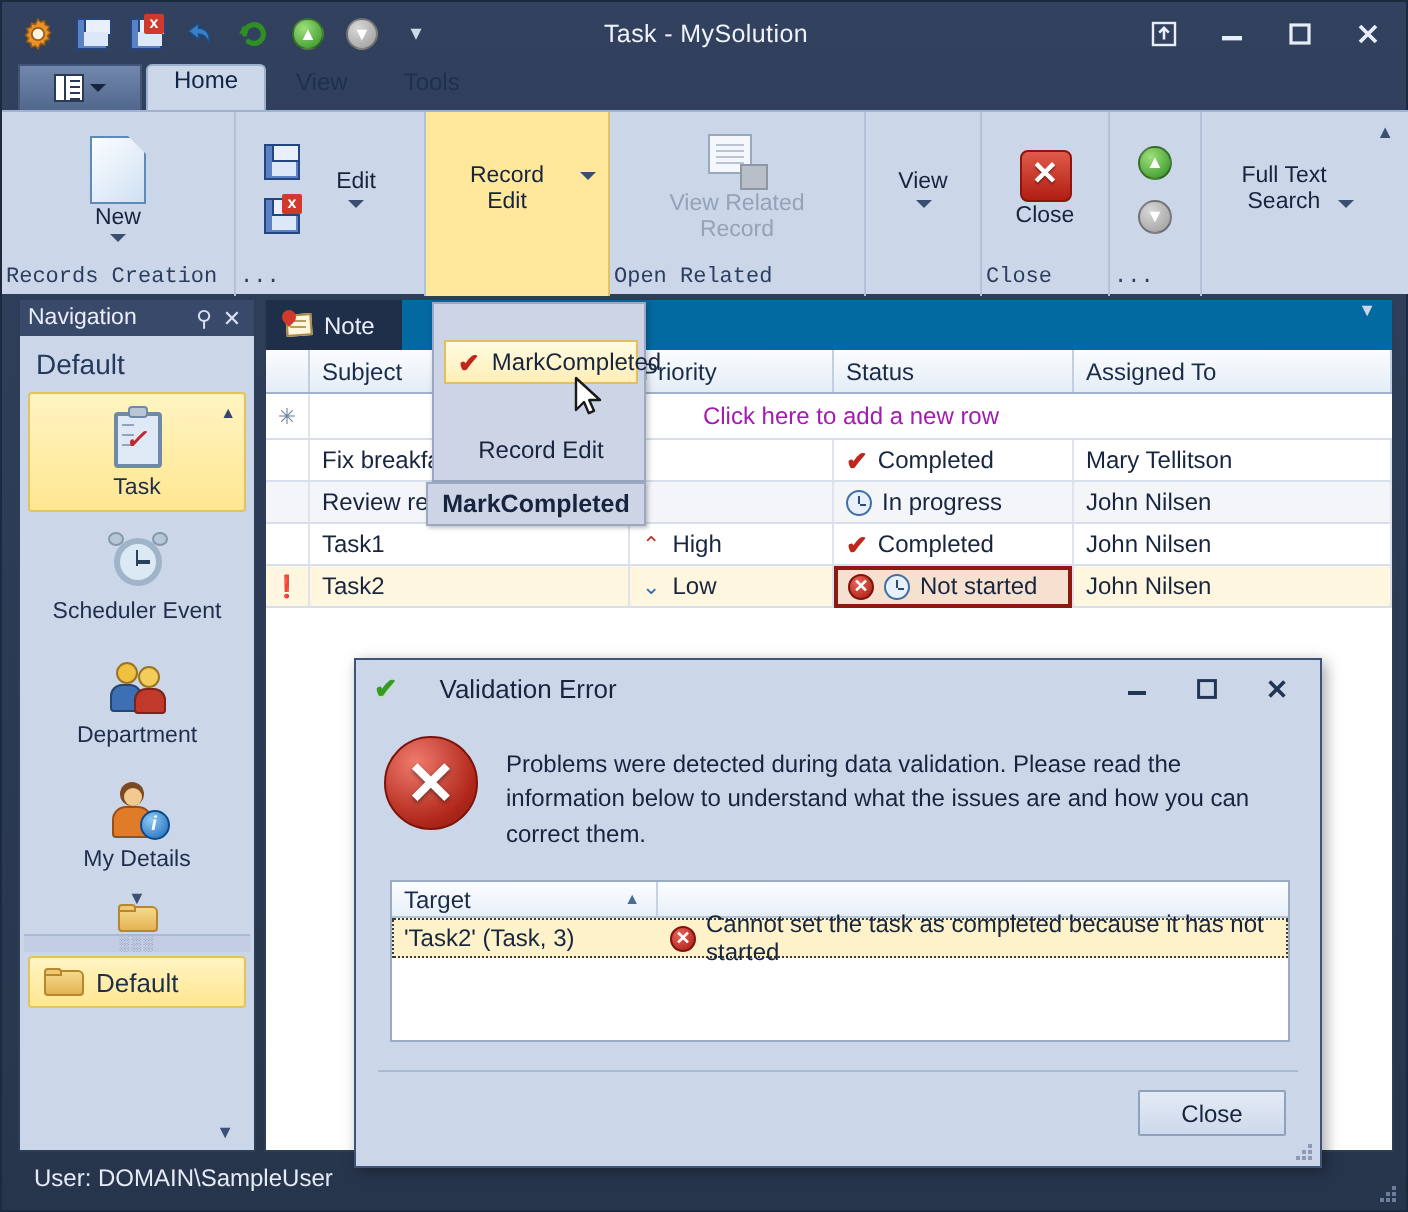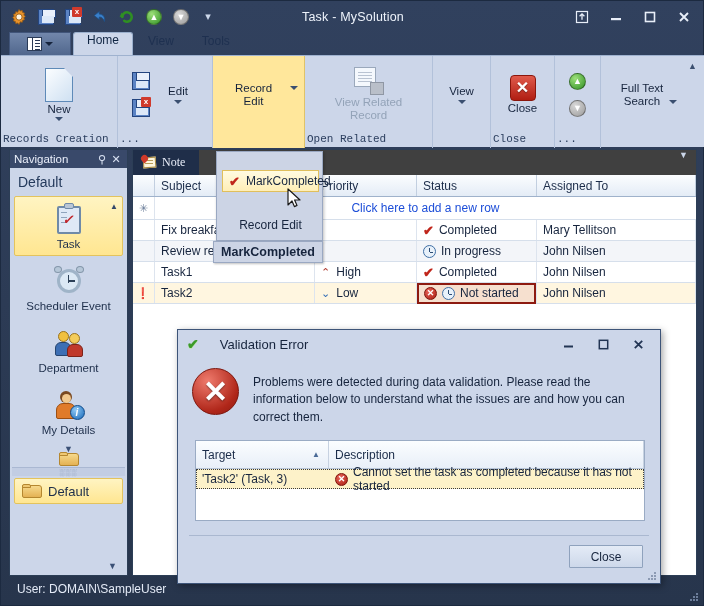--- a/index.html
+++ b/index.html
@@ -195,21 +195,21 @@
     font-size:13px; color:#1d2e4a;
   }
   #nav-bottom-caret{ position:absolute; bottom:4px; right:10px; font-size:9px; color:#3a5075; }
 
   
   #content-area{
     position:absolute; left:131px; top:148px; width:565px; height:427px;
     background:#ffffff; border:1px solid #2c3e56;
   }
   #doc-tabbar{
-    height:25px; background:#404040; display:flex; align-items:flex-start; position:relative;font-family:Liberation Serif, serif;
+    height:25px; background:#0369a1; display:flex; align-items:flex-start; position:relative;
   }
   #doc-tab{
     height:25px; background:#1f2e49; color:#e9eefa; display:flex; align-items:center;
     gap:5px; padding:0 14px 0 9px; font-size:12px;
   }
   .ic-note{width:15px;height:13px;position:relative;}
   .ic-note .pg{position:absolute;left:1px;top:1px;width:13px;height:11px;background:#fdf6dd;border:1px solid #a98b42;transform:rotate(-4deg);}
   .ic-note .ln{position:absolute;left:3px;top:4px;width:8px;height:1px;background:#b89c58;box-shadow:0 3px 0 #b89c58;}
   .ic-note .pin{position:absolute;left:-1px;top:-1px;width:7px;height:7px;background:#cf3a2a;border-radius:50% 50% 50% 0;transform:rotate(-45deg);}
   #doc-tab-caret{ position:absolute; right:8px; color:#cbd6e8; font-size:9px; }
@@ -228,21 +228,21 @@
   .col-priority{ width:102px; flex:0 0 102px; }
   .col-status{ width:120px; flex:0 0 120px; }
   .col-assigned{ flex:1 1 auto; }
 
   .data-row{ display:flex; height:21px; border-bottom:1px solid #d6dfeb; font-size:12px; color:#17253e; background:#fff; }
   .data-row.alt{ background:#f3f5f9; }
   .data-row.selected{ background:#fff6e0; }
   .data-row .cell{ display:flex; align-items:center; padding:0 6px; border-right:1px solid #dde4ee; }
   .newrow{ height:23px; display:flex; border-bottom:1px solid #d6dfeb; background:#fff; }
   .newrow .ind{ width:22px;flex:0 0 22px;display:flex;align-items:center;justify-content:center;color:#6d7f9b;font-size:11px;border-right:1px solid #dde4ee;}
-  .newrow .txt{ flex:1; display:flex; align-items:center; justify-content:center; color:#1d4ed8; font-size:12px; }
+  .newrow .txt{ flex:1; display:flex; align-items:center; justify-content:center; color:#a21caf; font-size:12px; }
 
   .chk{ color:#c0261b; font-weight:bold; font-size:13px; margin-right:5px; }
   .ic-clock-sm{ width:13px;height:13px;border-radius:50%;background:#e8f1fa;border:1.5px solid #3f6fa5;
                 position:relative; margin-right:5px; flex:0 0 13px;}
   .ic-clock-sm:before{content:"";position:absolute;left:5px;top:2.5px;width:1px;height:4px;background:#2c4c74;}
   .ic-clock-sm:after{content:"";position:absolute;left:5.5px;top:6px;width:3.5px;height:1px;background:#2c4c74;}
   .ic-err-sm{ width:13px;height:13px;border-radius:50%;
       background:radial-gradient(circle at 35% 30%,#e8645a,#a81b11); border:1px solid #7e130b;
       color:#fff;font-size:9px;line-height:11px;text-align:center;font-weight:bold;margin-right:5px;flex:0 0 13px;}
   .caret-up{ color:#b03a2e; font-size:11px; margin-right:6px; }
@@ -295,21 +295,21 @@
   .ic-err-big{ width:47px;height:47px;border-radius:50%;flex:0 0 47px;
     background:radial-gradient(circle at 33% 27%,#ef7b6d,#b0271a 68%,#8d1a10);
     border:1px solid #7d140b;
     display:flex;align-items:center;justify-content:center;color:#fff;font-size:30px;font-weight:bold;
     text-shadow:0 1px 2px rgba(0,0,0,.45);}
   #dlg-msgtext{ font-size:12px; color:#16243d; line-height:1.45; padding-top:6px; }
   #dlg-listwrap{
     position:absolute; left:17px; top:110px; width:450px; height:81px;
     background:#fff; border:1px solid #9aabc4;
   }
-  #dlg-list-header{ height:28px; display:flex; background:linear-gradient(#fbfdff,#e8eff8); border-bottom:1px solid #b6c4d8; }
+  #dlg-list-header{ height:18px; display:flex; background:linear-gradient(#fbfdff,#e8eff8); border-bottom:1px solid #b6c4d8; }
   #dlg-list-header .h{ display:flex; align-items:center; padding:0 6px; font-size:12px; color:#1b2c49; border-right:1px solid #c7d2e1; position:relative;}
   .dcol-target{ width:133px; flex:0 0 133px; }
   .dcol-desc{ flex:1 1 auto; }
   .sort-asc{ position:absolute; right:8px; color:#4a6georgia; color:#4a6a97; font-size:8px; }
   #dlg-list-row{ height:20px; display:flex; background:#fdf2c9; border:1px dotted #3b3b3b; }
   #dlg-list-row .c{ display:flex; align-items:center; padding:0 5px; font-size:12px; color:#17253e; }
   #dlg-footer-sep{ position:absolute; left:11px; right:11px; top:205px; height:1px; background:#aab8d0; }
   #dlg-close-button{
     position:absolute; right:17px; top:215px; width:74px; height:23px;
     background:linear-gradient(#e4ebf6,#cdd8ea); border:1px solid #8fa2bd;
@@ -744,21 +744,20 @@
       <div class="ic-err-big">✕</div>
       <div id="dlg-msgtext">Problems were detected during data validation. Please read the information below to understand what the issues are and how you can correct them.</div>
     </div>
 
     <div id="dlg-listwrap">
       <div id="dlg-list-header">
         <div class="h dcol-target">
           <span>Target</span>
           <span class="sort-asc">▲</span>
         </div>
-        <div class="h dcol-desc">Description</div>
       </div>
       <div id="dlg-list-row">
         <div class="c dcol-target">'Task2' (Task, 3)</div>
         <div class="c dcol-desc">
           <span class="ic-err-sm">✕</span>
           <span>Cannot set the task as completed because it has not started</span>
         </div>
       </div>
     </div>
 

